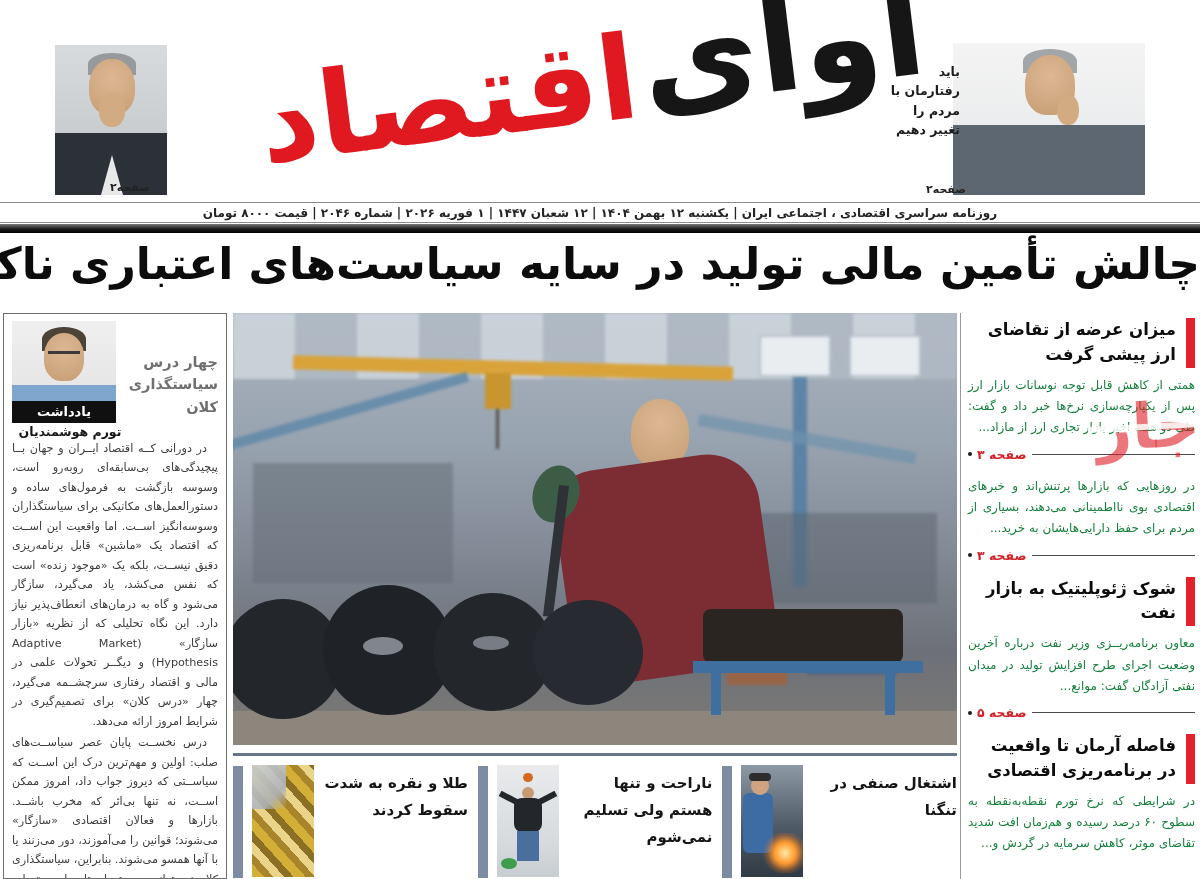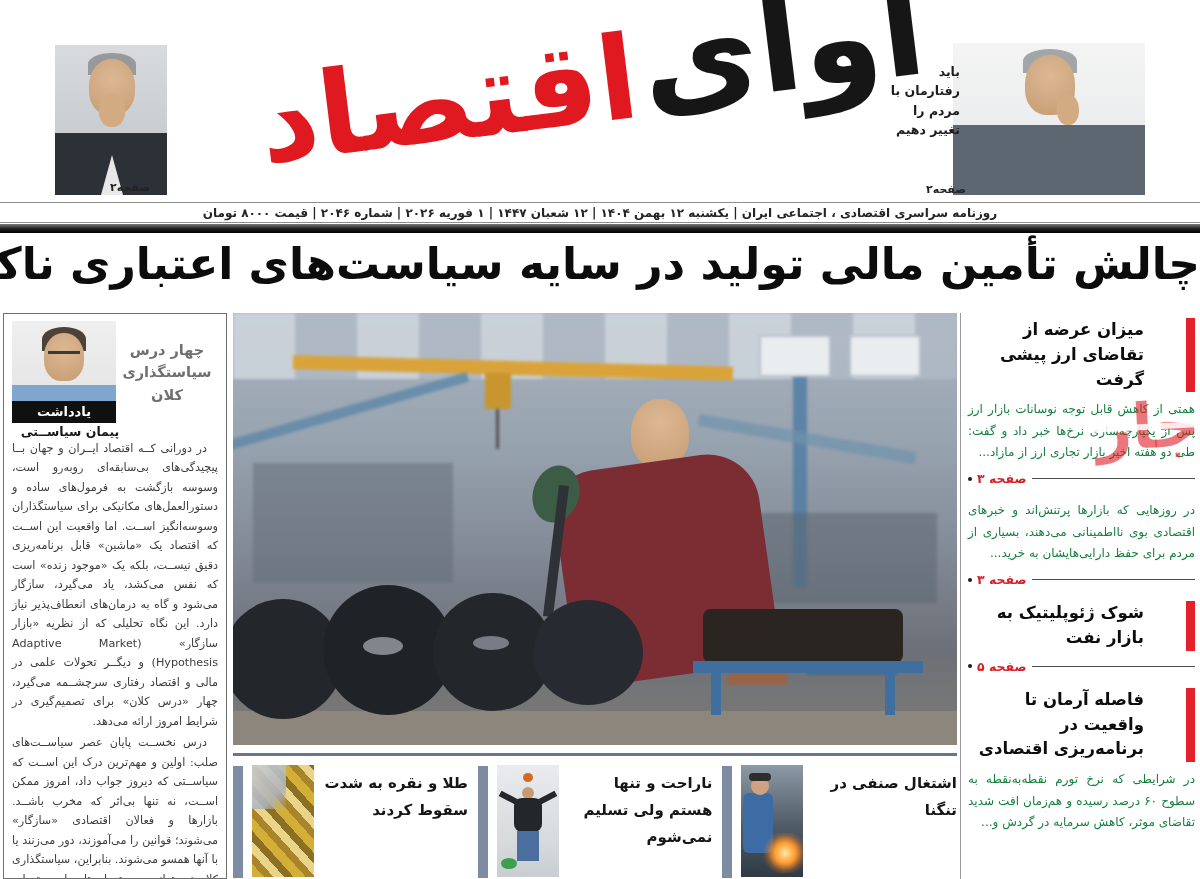--- a/index.html
+++ b/index.html
@@ -37,21 +37,21 @@
   .black-bar { position:absolute; top:224px; left:0; right:0; height:9px;
     background:linear-gradient(180deg,#7b7b7b 0%,#1c1c1c 55%,#000 100%); }
   .main-headline { position:absolute; top:238px; left:0; right:0; text-align:center;
     direction:rtl; font-size:44px; font-weight:900; color:#0c0c0c; letter-spacing:-1px; white-space:nowrap; }
   
   .note-box { position:absolute; left:3px; top:313px; width:224px; height:566px;
     border:1px solid #6e6e6e; background:#fff; overflow:hidden; padding:7px 8px; }
   .note-head { position:relative; height:118px; }
   .author-photo { position:absolute; left:0; top:0; width:104px; height:98px;
     background:linear-gradient(180deg,#efefef,#e2e2e2); overflow:hidden; }
-  .note-title { position:absolute; right:0; top:18px; width:102px; direction:rtl; text-align:center;
+  .note-title { position:absolute; right:0; top:30px; width:102px; direction:rtl; text-align:right;
     color:#6f6f6f; font-weight:bold; font-size:14.5px; line-height:1.55; }
   .note-label { position:absolute; left:0; top:80px; width:104px; height:22px; background:#101010;
     color:#fff; font-size:13px; font-weight:bold; text-align:center; line-height:22px; direction:rtl; }
   .note-author { position:absolute; left:0; top:103px; width:116px; text-align:center;
     font-size:12.5px; font-weight:bold; color:#161616; direction:rtl; }
   .note-body p { direction:rtl; text-align:justify; font-size:11.2px; line-height:1.74;
     color:#3c3c3c; text-indent:11px; margin-bottom:2px; }
   
   .center-photo { position:absolute; left:233px; top:313px; width:724px; height:432px;
     overflow:hidden; background:linear-gradient(180deg,#aab4c0 0%,#98a3b0 30%,#828a96 55%,#6d7078 78%,#7d7b75 100%); }
@@ -63,21 +63,21 @@
     display:flex; direction:rtl; justify-content:space-between; }
   .strip-item { width:235px; display:flex; direction:ltr; gap:9px; }
   .strip-bar { width:10px; height:112px; background:#7d8ba3; margin-top:1px; }
   .strip-photo { width:62px; height:112px; overflow:hidden; position:relative; }
   .strip-title { flex:1; direction:rtl; text-align:right; font-size:15px; font-weight:bold;
     color:#151515; line-height:1.8; padding-top:5px; cursor:pointer; }
   
   .vsep { position:absolute; left:960px; top:313px; width:1px; height:566px; background:#9a9a9a; }
   .right-col { position:absolute; left:966px; top:313px; width:231px; height:566px; overflow:hidden; }
   .rc-art { padding:5px 2px 9px; }
-  .rc-title-row { display:flex; direction:rtl; margin-bottom:7px; cursor:pointer;gap:32px; }
+  .rc-title-row { display:flex; direction:rtl; margin-bottom:7px; cursor:pointer; }
   .red-mark { width:9px; background:#e4202a; margin-left:10px; flex:none; }
   .rc-title { font-size:16.5px; font-weight:900; color:#0d0d0d; line-height:1.5; text-align:right; direction:rtl; }
   .rc-body { direction:rtl; text-align:justify; font-size:12px; line-height:1.78; color:#15803d; }
   .page-row { display:flex; align-items:center; margin-top:8px; }
   .dot { width:4px; height:4px; border-radius:50%; background:#1d1d1d; flex:none; }
   .page-label { color:#d2232a; font-weight:bold; font-size:12.5px; margin:0 5px; direction:rtl; cursor:pointer; }
   .page-line { flex:1; border-top:1.5px solid #4b4b4b; }
   
   .stamp { position:absolute; left:1088px; top:394px; width:112px; height:72px; z-index:6;
     transform:rotate(-3deg); overflow:hidden; pointer-events:none; }
@@ -119,21 +119,21 @@
   <div class="note-box">
     <div class="note-head">
       <div class="author-photo">
         <div style="position:absolute; left:30px; top:6px; width:44px; height:24px; border-radius:50% 50% 0 0; background:#4c4238;"></div>
         <div class="head" style="left:32px; top:12px; width:40px; height:48px;"></div>
         <div style="position:absolute; left:36px; top:30px; width:32px; height:3px; background:#3a3a3a;"></div>
         <div class="suit" style="height:34px; background:#7fa6cc;"></div>
       </div>
       <div class="note-title">چهار درس سیاستگذاری کلان</div>
       <div class="note-label">یادداشت</div>
-      <div class="note-author">پیمان سیاســتی</div>
+      <div class="note-author">تورم هوشمندیان</div>
     </div>
     <div class="note-body">
       <p>در دورانی کــه اقتصاد ایــران و جهان بــا پیچیدگی‌های بی‌سابقه‌ای روبه‌رو است، وسوسه بازگشت به فرمول‌های ساده و دستورالعمل‌های مکانیکی برای سیاستگذاران وسوسه‌انگیز اســت. اما واقعیت این اســت که اقتصاد یک «ماشین» قابل برنامه‌ریزی دقیق نیســت، بلکه یک «موجود زنده» است که نفس می‌کشد، یاد می‌گیرد، سازگار می‌شود و گاه به درمان‌های انعطاف‌پذیر نیاز دارد. این نگاه تحلیلی که از نظریه «بازار سازگار» (Adaptive Market Hypothesis) و دیگــر تحولات علمی در مالی و اقتصاد رفتاری سرچشــمه می‌گیرد، چهار «درس کلان» برای تصمیم‌گیری در شرایط امروز ارائه می‌دهد.</p>
       <p>درس نخســت پایان عصر سیاســت‌های صلب: اولین و مهم‌ترین درک این اســت که سیاســتی که دیروز جواب داد، امروز ممکن اســت، نه تنها بی‌اثر که مخرب باشــد. بازارها و فعالان اقتصادی «سازگار» می‌شوند؛ قوانین را می‌آموزند، دور می‌زنند یا با آنها همسو می‌شوند. بنابراین، سیاستگذاری کلان نمی‌تواند مجموعه ایستایی از دستورات باشد، بلکه باید ظرفیت «تطبیق‌پذیری» خود را در مواجهه با شوک‌های تکنولوژیک، تحریم‌ها و بحران‌های جهانی افزایش دهد. انعطاف، شــرط بقا در اقتصاد زنده اســت.</p>
 
     </div>
   </div>
 
   <div class="center-photo">
     <div class="ph-far">
@@ -225,20 +225,21 @@
         <div class="page-label">صفحه ۳</div>
         <div class="page-line"></div>
       </div>
     </div>
 
     <div class="rc-art">
       <div class="rc-title-row">
         <div class="red-mark"></div>
         <div class="rc-title">شوک ژئوپلیتیک به بازار نفت</div>
       </div>
+      <div class="rc-body">معاون برنامه‌ریــزی وزیر نفت درباره آخرین وضعیت اجرای طرح افزایش تولید در میدان نفتی آزادگان گفت: موانع...</div>
       <div class="page-row">
         <div class="dot"></div>
         <div class="page-label">صفحه ۵</div>
         <div class="page-line"></div>
       </div>
     </div>
 
     <div class="rc-art">
       <div class="rc-title-row">
         <div class="red-mark"></div>

